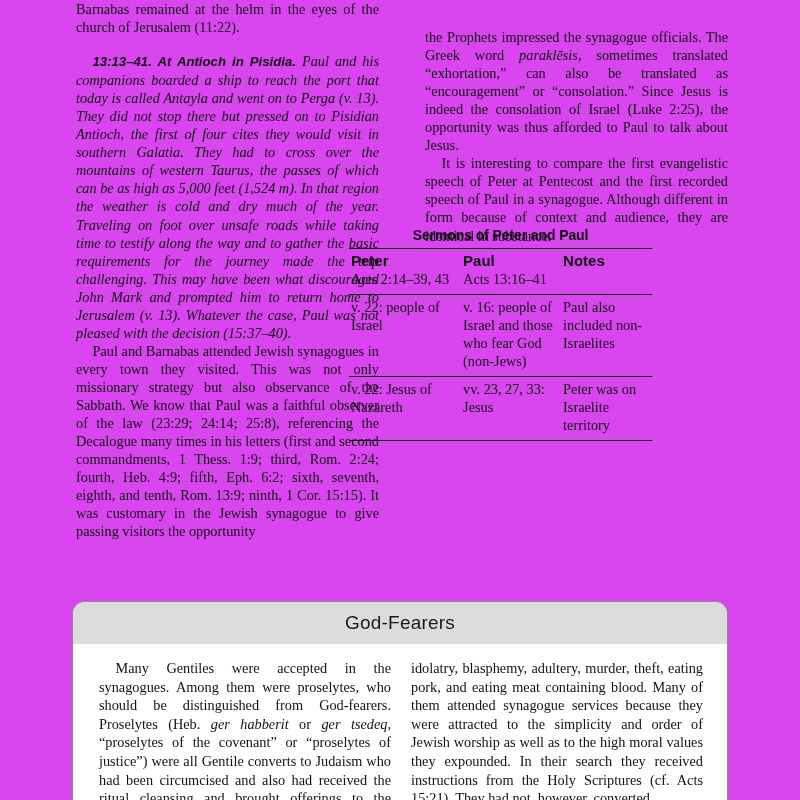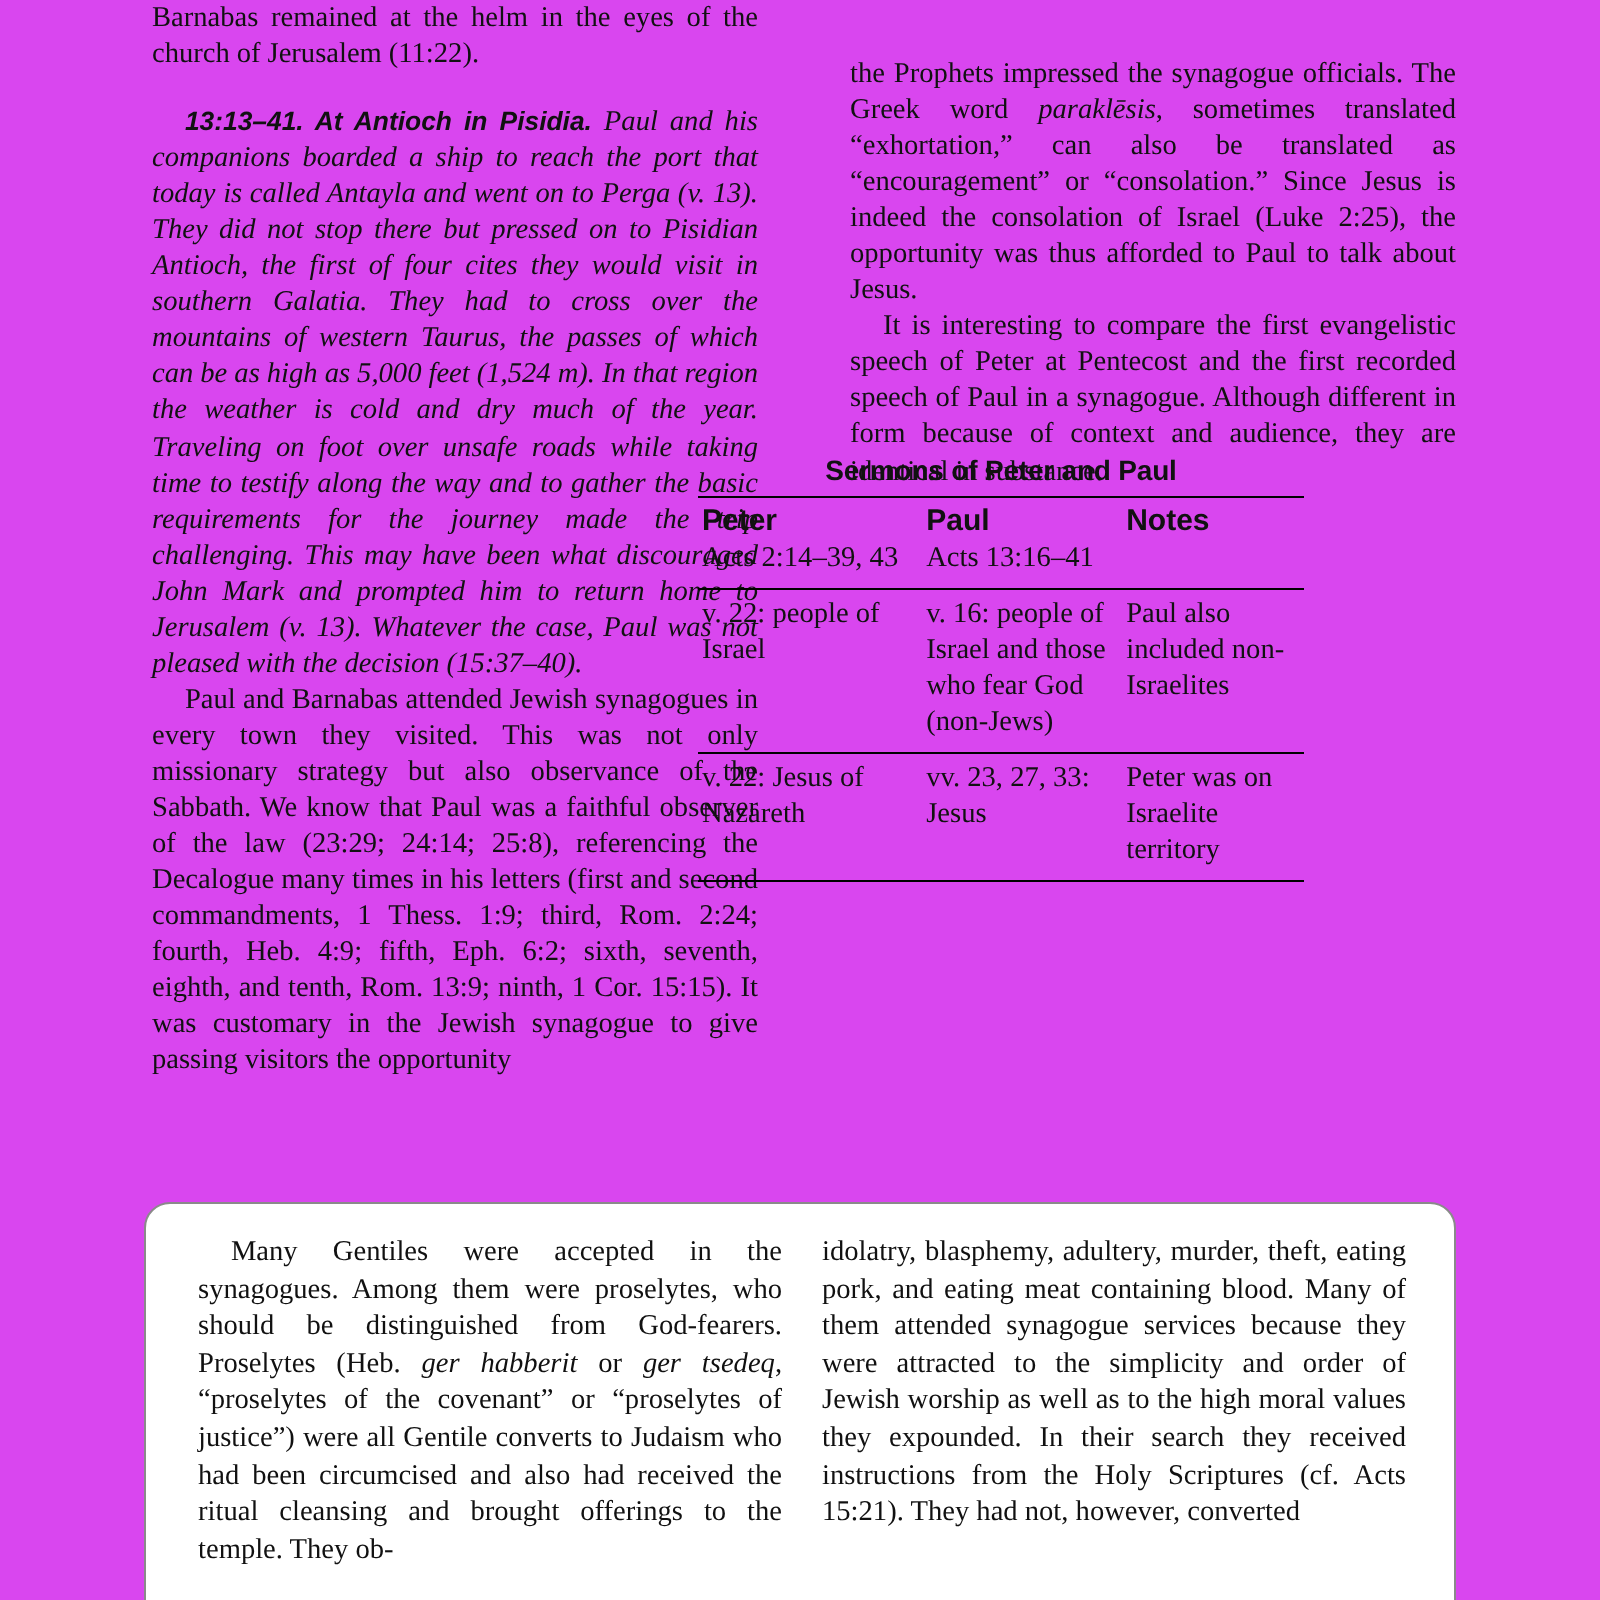--- a/index.html
+++ b/index.html
@@ -210,20 +210,23 @@
         <tr class="spacer">
           <td class="rule-bot"></td>
           <td class="rule-bot"></td>
           <td class="rule-bot"></td>
         </tr>
       </tbody>
     </table>
   </div>
 
   <div class="sidebar-box">
+    <div class="sidebar-head">
+      <span class="sidebar-head-title">God-Fearers</span>
+    </div>
     <div class="sidebar-body">
       <div class="sb-cols">
         <div class="sb-col sb-col-left">
           <p class="indent"><span>Many Gentiles were accepted in the synagogues. Among them were proselytes, who should be distinguished from God-fearers. Proselytes (Heb. </span><span class="ital">ger habberit</span><span> or </span><span class="ital">ger tsedeq</span><span>, “proselytes of the covenant” or “proselytes of justice”) were all Gentile converts to Judaism who had been circumcised and also had received the ritual cleansing and brought offerings to the temple. They ob-</span></p>
         </div>
         <div class="sb-col sb-col-right">
           <p>idolatry, blasphemy, adultery, murder, theft, eating pork, and eating meat containing blood. Many of them attended synagogue services because they were attracted to the simplicity and order of Jewish worship as well as to the high moral values they expounded. In their search they received instructions from the Holy Scriptures (cf. Acts 15:21). They had not, however, converted</p>
         </div>
       </div>
     </div>

